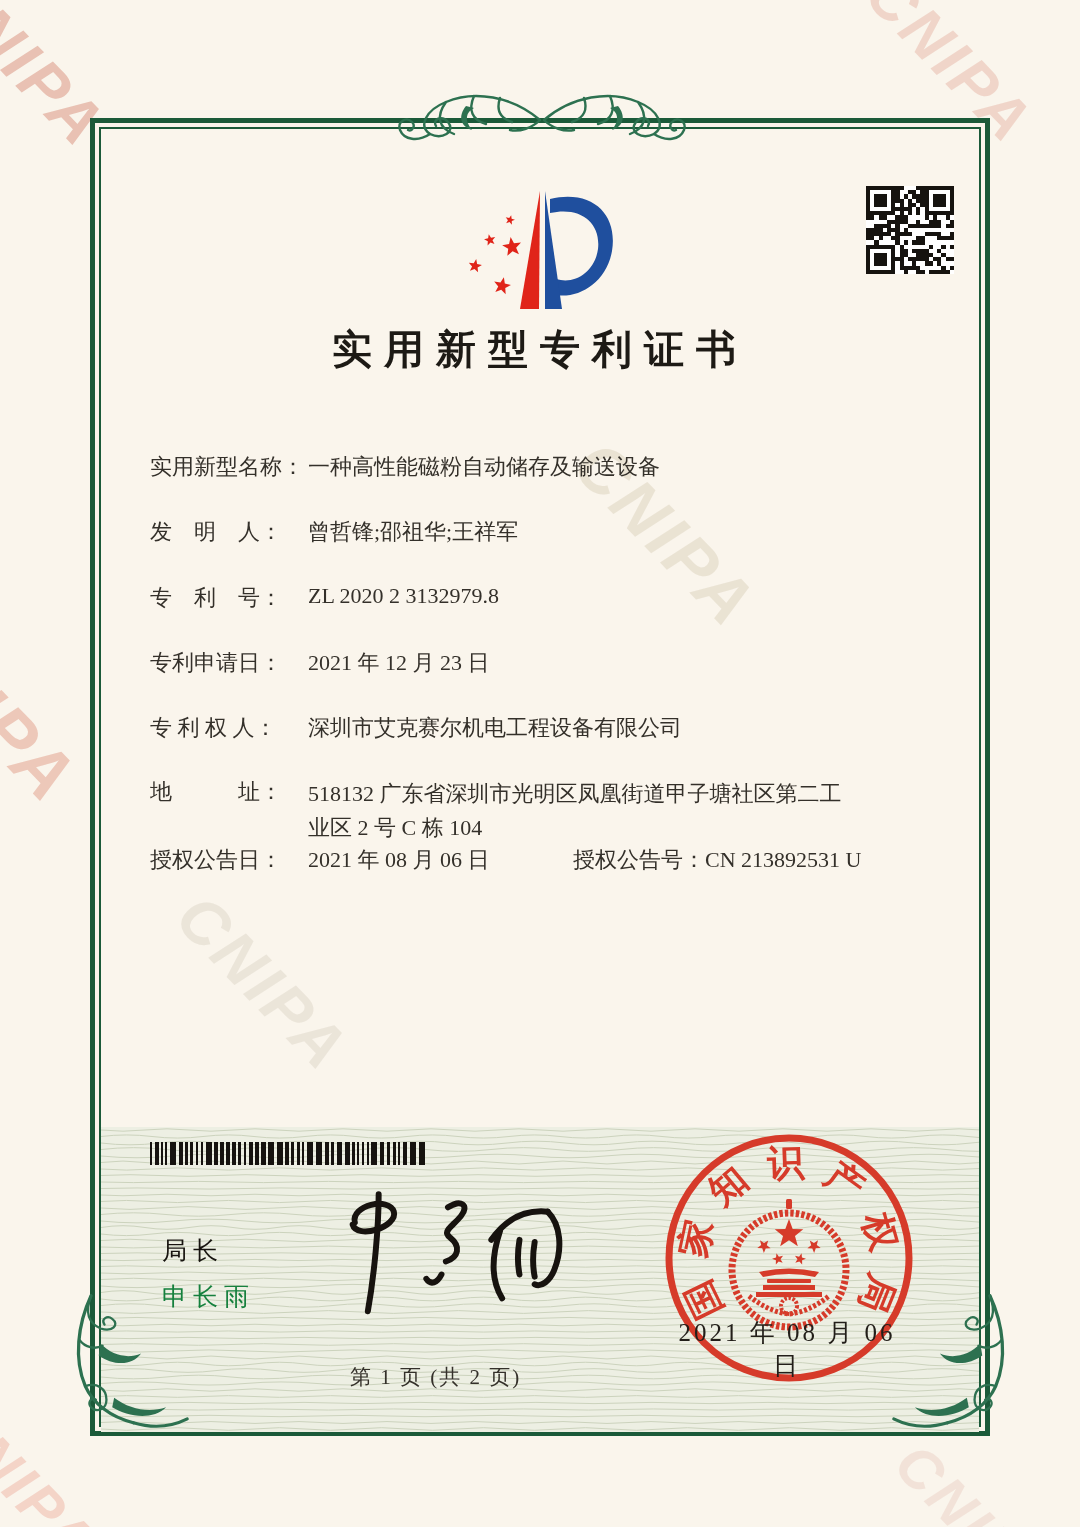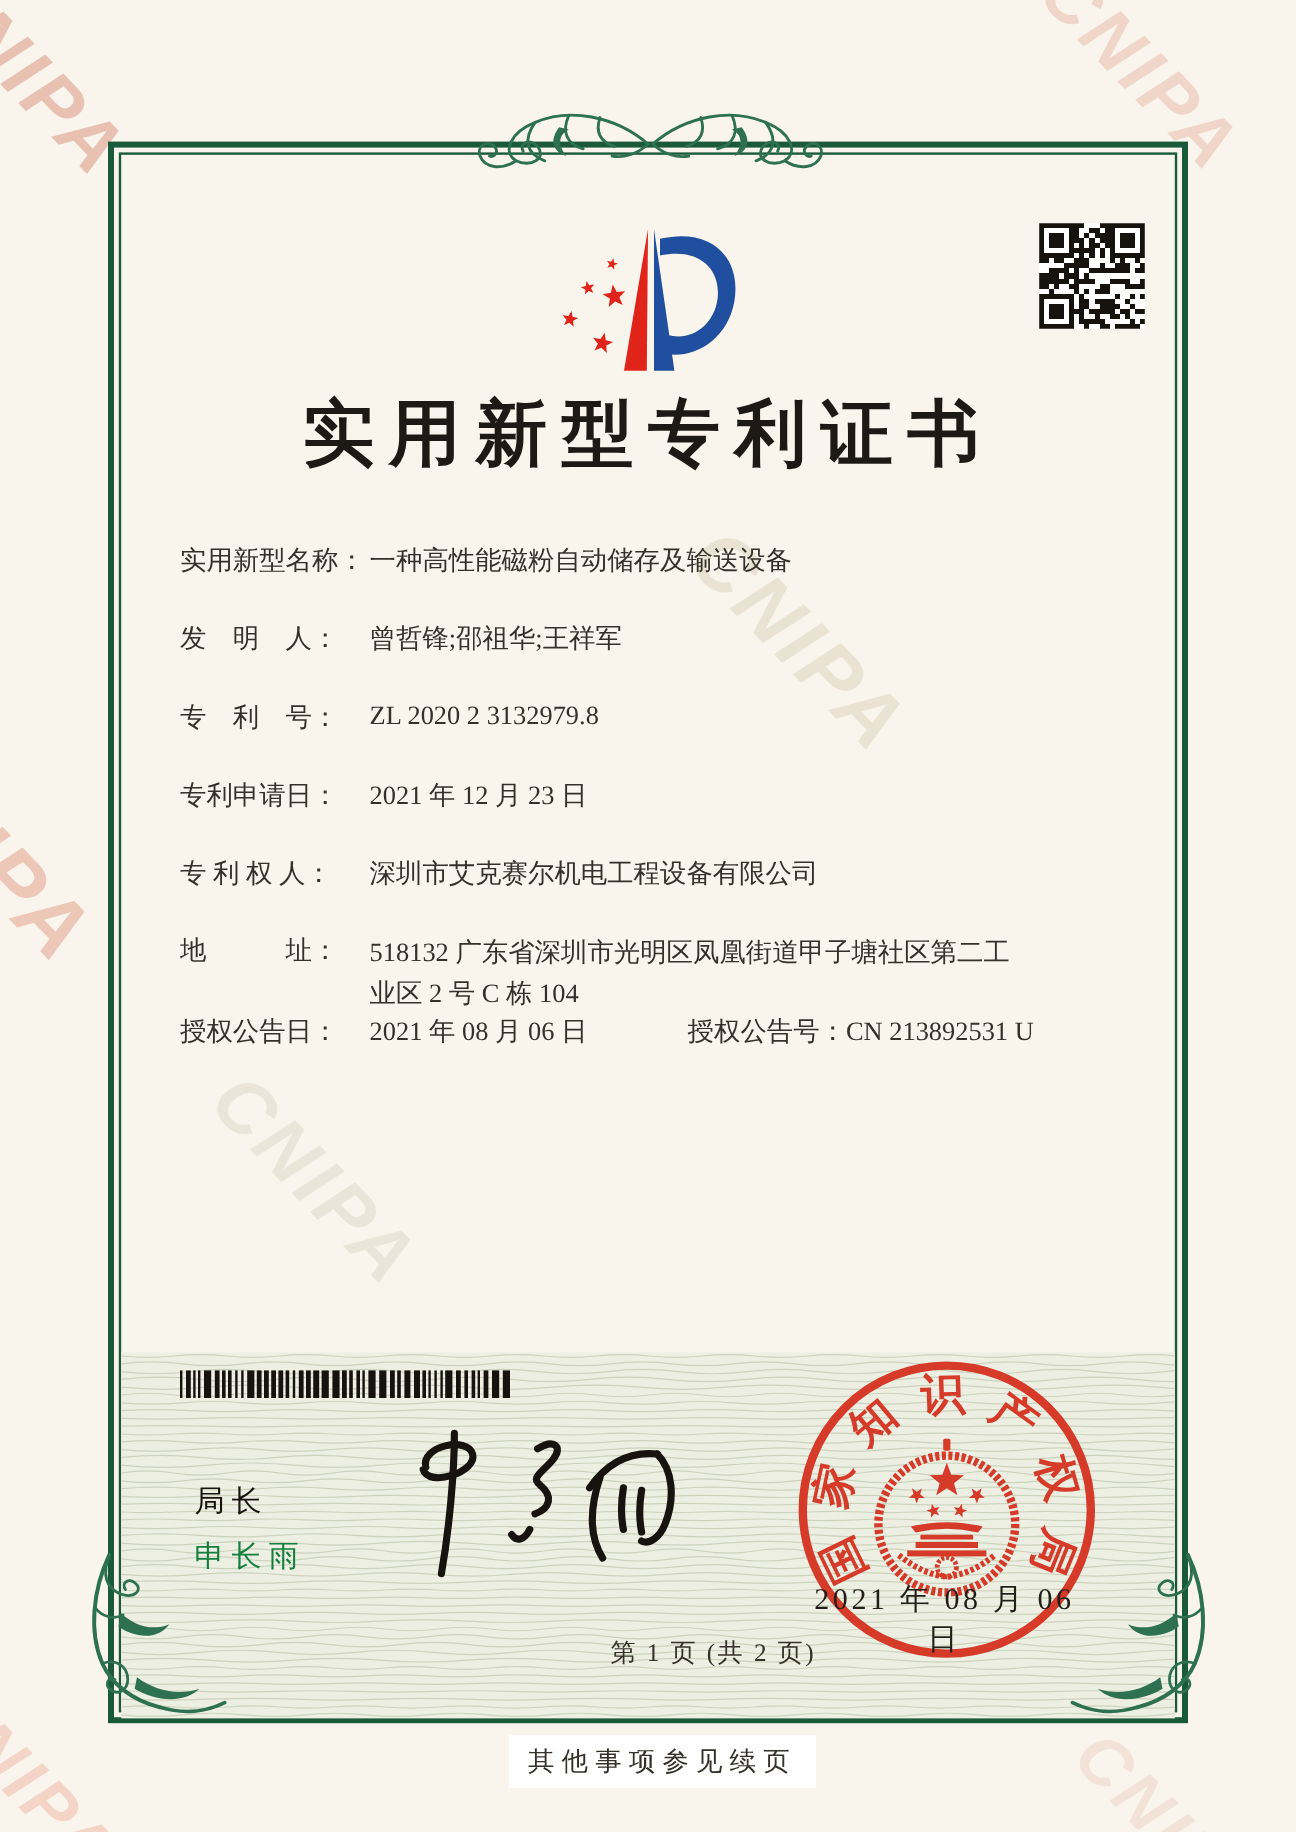--- a/index.html
+++ b/index.html
@@ -22,21 +22,21 @@
   .guilloche{position:absolute;left:101px;top:1127px;width:878px;height:305px;
     background:var(--gui-bg);z-index:1;overflow:hidden}
   .orn-svg{position:absolute;z-index:2}
   .orn path{stroke:var(--orn);stroke-width:2.4;fill:none;stroke-linecap:round}
   .orn path.f{fill:var(--orn);stroke:none}
   .flip{transform:scaleX(-1)}
   
   .cert-no{position:absolute;left:138px;top:186px;font-size:23px;letter-spacing:2px;z-index:3}
   .logo{position:absolute;left:458px;top:183px;z-index:3}
   .qr{position:absolute;left:866px;top:186px;z-index:3}
-  .title{position:absolute;left:0;right:0;top:322px;text-align:center;font-size:60px;
+  .title{position:absolute;left:0;right:0;top:322px;text-align:center;font-size:40px;
     font-weight:bold;letter-spacing:12px;color:#1d1a15;z-index:3}
   .frow{position:absolute;left:150px;width:820px;font-size:22px;white-space:nowrap;z-index:3}
   .frow .lbl{position:absolute;left:0}
   .frow .val{position:absolute;left:158px}
   .frow .val2{position:absolute;left:423px}
   .addr .val div{line-height:34px}
   .legal{position:absolute;left:140px;top:893px;width:808px;font-size:21.5px;
     line-height:37px;text-align:justify;z-index:3}
   .legal p{margin:0;text-indent:2em}
   .barcode{position:absolute;left:150px;top:1142px;width:283px;height:23px;display:flex;z-index:3}
@@ -45,21 +45,21 @@
   .sig-title{position:absolute;left:162px;top:1234px;font-size:25px;letter-spacing:6px;color:#17140f;z-index:3}
   .sig-name{position:absolute;left:162px;top:1280px;font-size:25px;letter-spacing:6px;color:#15803d;z-index:3}
   .sig-svg{position:absolute;left:318px;top:1190px;z-index:3}
   .sig-svg path{stroke:#17130f;stroke-width:5.5;fill:none;stroke-linecap:round;stroke-linejoin:round}
   .seal{position:absolute;left:655px;top:1124px;z-index:3}
   .seal-stroke{stroke:var(--red);fill:none}
   .seal-fill{fill:var(--red)}
   .seal-char{fill:var(--red);font-size:37px;font-weight:bold;font-family:"Liberation Serif","DejaVu Serif",serif}
   .seal-date{position:absolute;left:662px;top:1316px;width:250px;text-align:center;font-size:25px;
     letter-spacing:3px;color:#221e19;font-weight:500;z-index:4}
-  .page-ind{position:absolute;left:350px;top:1363px;width:330px;text-align:right;
+  .page-ind{position:absolute;left:350px;top:1363px;width:330px;text-align:left;
     font-size:21px;letter-spacing:2px;z-index:3}
   .cont-note{position:absolute;left:424px;top:1446px;background:#ffffff;padding:7px 16px;
     font-size:22px;letter-spacing:6px;z-index:3}
 </style>
 </head>
 <body>
 
 <div class="page">
 
   <span class="wm" style="left:-28px;top:-44px;font-size:64px;color:rgba(216,142,122,0.50)">CNIPA</span>
@@ -591,15 +591,14 @@
       <rect class="seal-fill" x="-22" y="9" width="44" height="4" rx="1"></rect>
       <rect class="seal-fill" x="-26" y="15" width="52" height="5"></rect>
       <rect class="seal-fill" x="-33" y="22" width="66" height="5"></rect>
       <circle class="seal-stroke" cy="36" r="8" stroke-width="4" stroke-dasharray="2.5 1.6"></circle>
       <path class="seal-stroke" d="M-40,26 Q-20,42 0,44 Q20,42 40,26" stroke-width="5" stroke-dasharray="3 2" fill="none"></path>
     </g>
   </svg>
   <div class="seal-date">2021 年 08 月 06 日</div>
 
   <div class="page-ind">第 1 页 (共 2 页)</div>
-  <div class="cont-note">其他事项参见续页</div>
 
 </div>
 
 </body></html>

